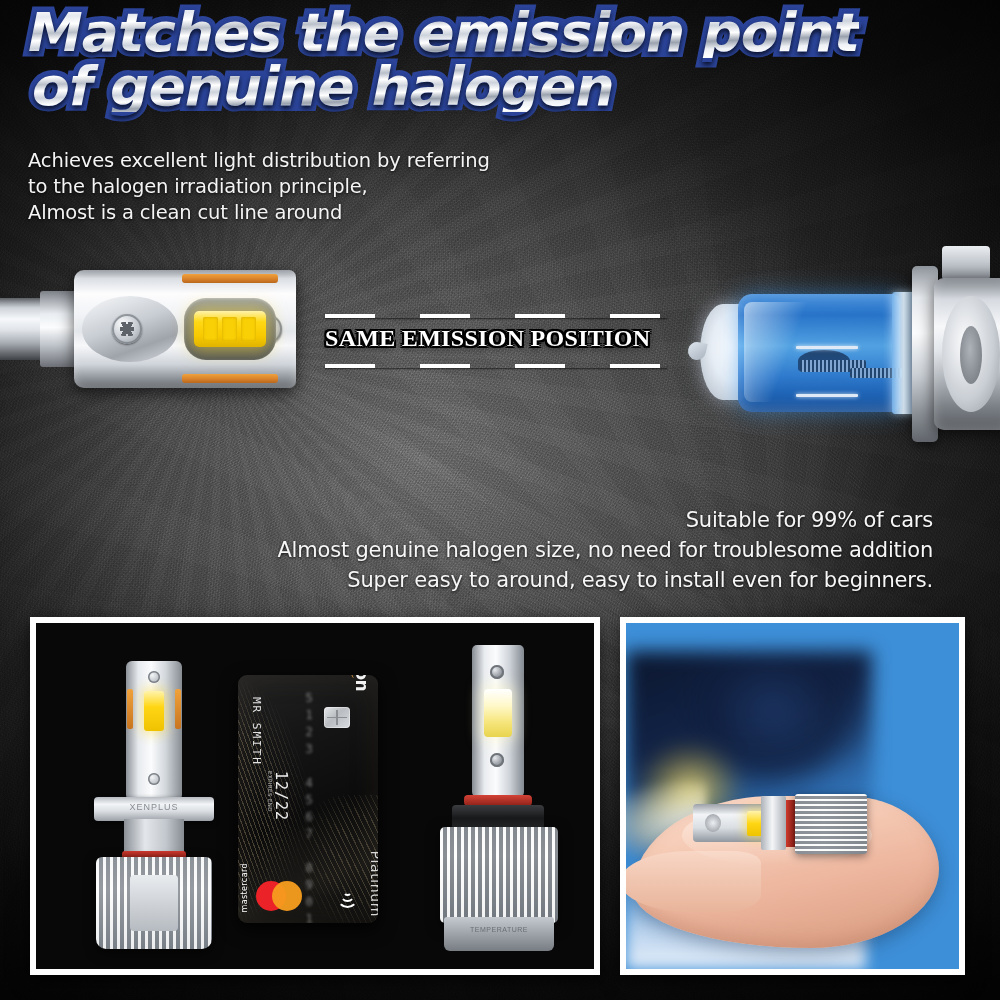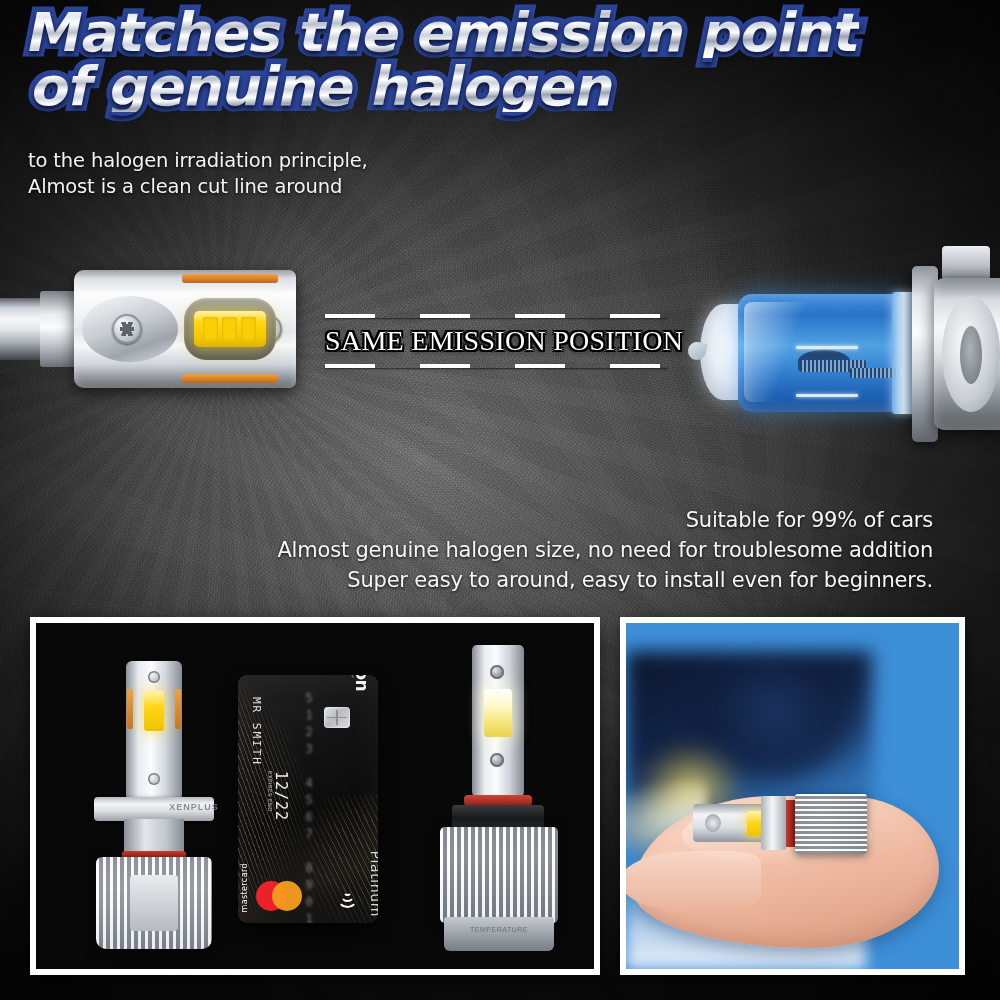--- a/index.html
+++ b/index.html
@@ -138,23 +138,23 @@
   .torx.a{left:38px;top:44px;}
   .torx.b{left:178px;top:44px;}
 
   
   .dash-row{position:absolute;left:325px;width:342px;height:4px;
     background:repeating-linear-gradient(90deg,#ffffff 0 50px,rgba(255,255,255,0) 50px 95px);
     box-shadow:0 1px 2px rgba(0,0,0,.6);}
   .dash-row.top{top:84px;}
   .dash-row.bot{top:134px;}
   .emission-label{
-    position:absolute;left:325px;top:95px;width:350px;text-align:right;
-    font-family:"Liberation Serif", serif;font-weight:normal;
-    font-size:28px;letter-spacing:.3px;color:#ffffff;
+    position:absolute;left:325px;top:95px;width:350px;text-align:left;
+    font-family:"Liberation Serif", serif;font-weight:bold;
+    font-size:24px;letter-spacing:.3px;color:#ffffff;
     text-shadow:
       -2px -2px 0 #000, 2px -2px 0 #000, -2px 2px 0 #000, 2px 2px 0 #000,
       0 -2px 0 #000, 0 2px 0 #000, -2px 0 0 #000, 2px 0 0 #000,
       0 3px 6px rgba(0,0,0,.8);
     white-space:nowrap;
   }
 
   
   .halogen{position:absolute;left:690px;top:22px;width:320px;height:200px;}
   .hal-tip{
@@ -265,22 +265,22 @@
     box-shadow:inset 0 0 0 1.5px #7d8289;}
   .bA-scr.t{top:10px;}
   .bA-scr.b{top:112px;}
   .bA-collar{
     position:absolute;left:6px;top:136px;width:120px;height:24px;border-radius:4px;
     background:linear-gradient(180deg,#b7bcc2,#f3f5f7 30%,#d9dde1 60%,#9ba0a7);
     box-shadow:0 2px 5px rgba(0,0,0,.6);
   }
   .bA-brand{
     position:absolute;left:0;top:5px;width:120px;text-align:center;
-    font-family:"Liberation Sans", sans-serif;font-weight:bold;font-size:9px;
-    letter-spacing:1px;color:#7e838a;opacity:.9;margin-left:40px;
+    font-family:"Liberation Sans", sans-serif;font-weight:normal;font-size:9px;
+    letter-spacing:1px;color:#7e838a;opacity:.9;
   }
   .bA-neck{
     position:absolute;left:36px;top:158px;width:60px;height:34px;
     background:linear-gradient(90deg,#8b9097,#e3e7eb 35%,#c2c7cd 70%,#878c93);
   }
   .bA-ring{position:absolute;left:34px;top:190px;width:64px;height:8px;border-radius:3px;
     background:linear-gradient(180deg,#d0392f,#8d2118);}
   .bA-heat{
     position:absolute;left:8px;top:196px;width:116px;height:92px;border-radius:6px 6px 10px 10px;
     background:
@@ -504,20 +504,21 @@
       <span class="hl-out">Matches the emission point</span>
       <span class="hl-in">Matches the emission point</span>
     </span>
     <span class="hl-line hl-l2">
       <span class="hl-out">of genuine halogen</span>
       <span class="hl-in">of genuine halogen</span>
     </span>
   </div>
 
   <div class="intro">
+    <div>Achieves excellent light distribution by referring</div>
     <div>to the halogen irradiation principle,</div>
     <div>Almost is a clean cut line around</div>
   </div>
 
   <div class="compare">
 
     <div class="led-side">
       <div class="led-stem"></div>
       <div class="led-body">
         <div class="stripe top"></div>

